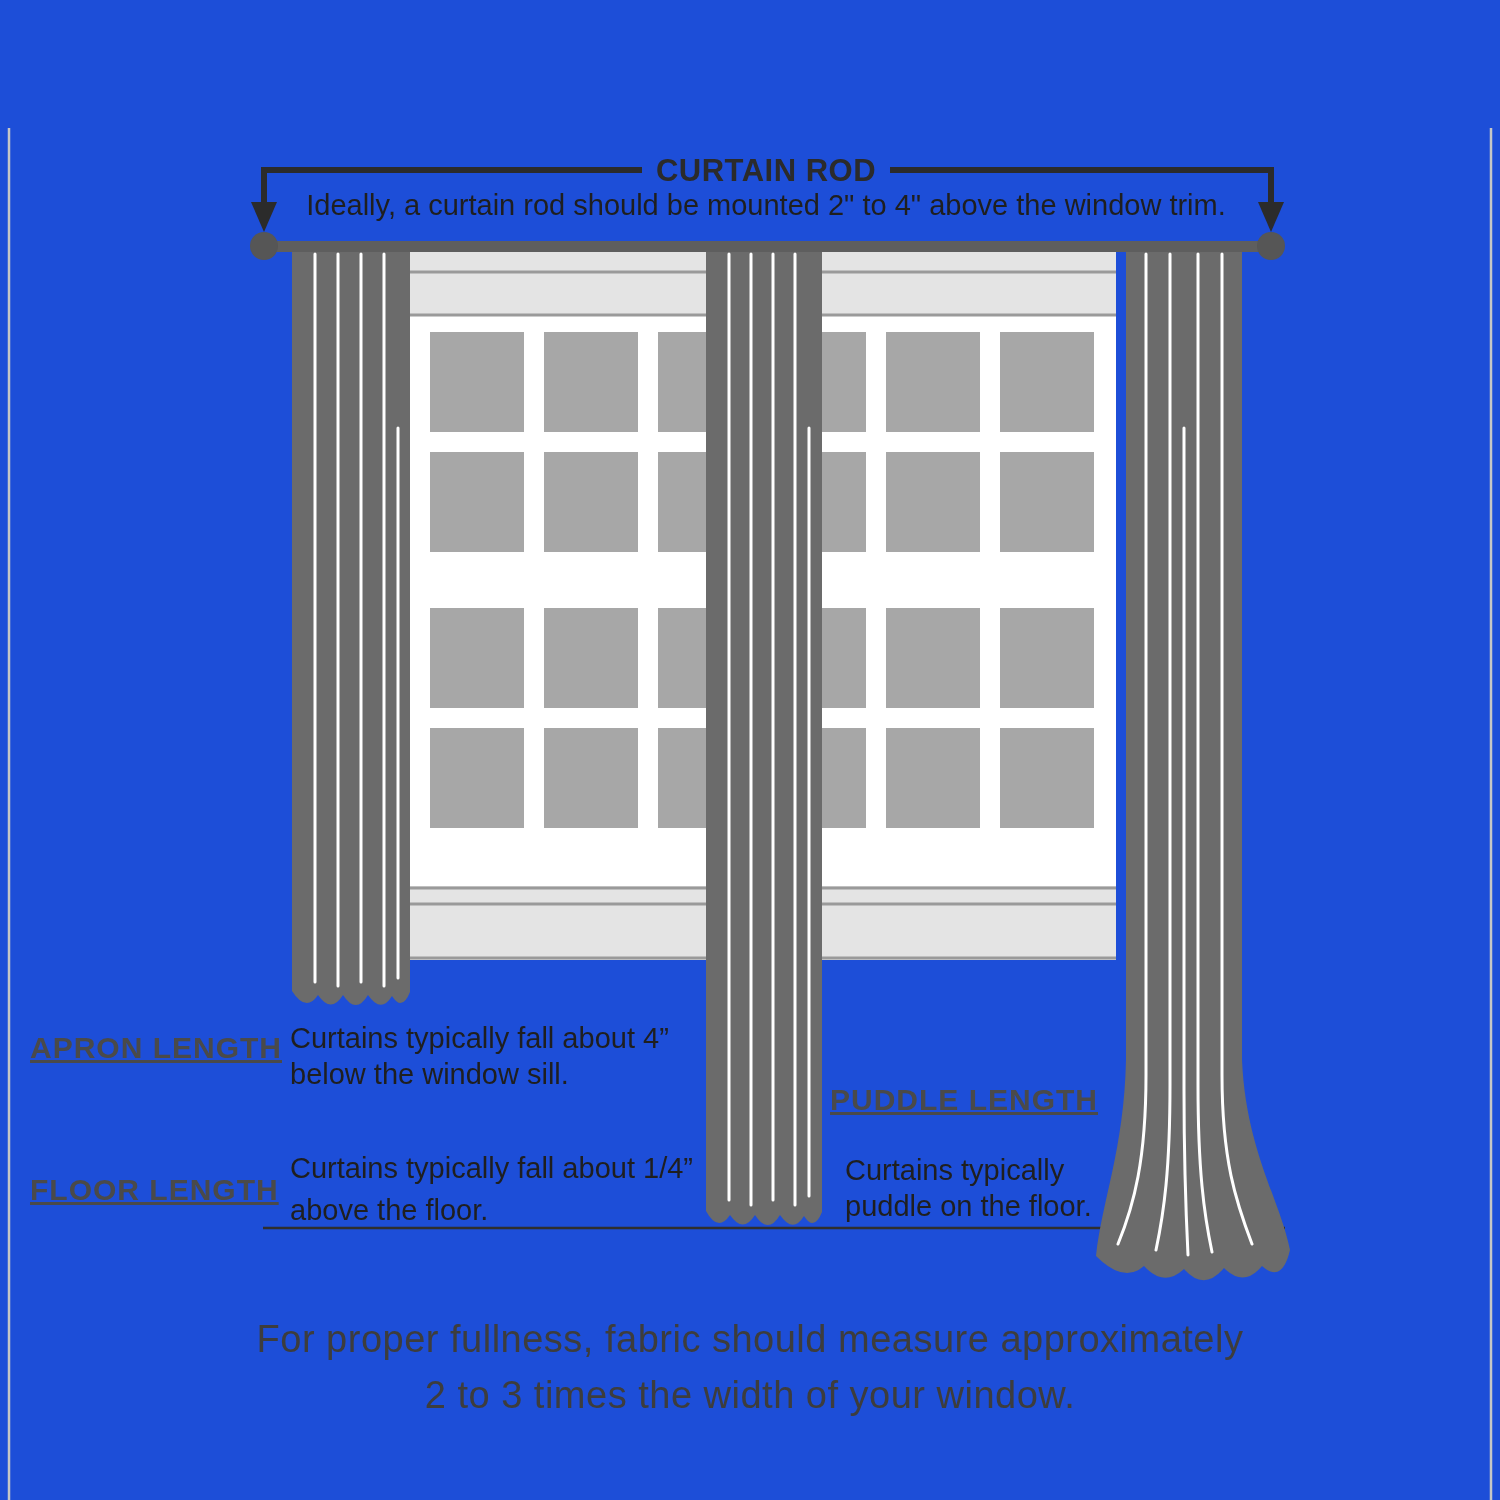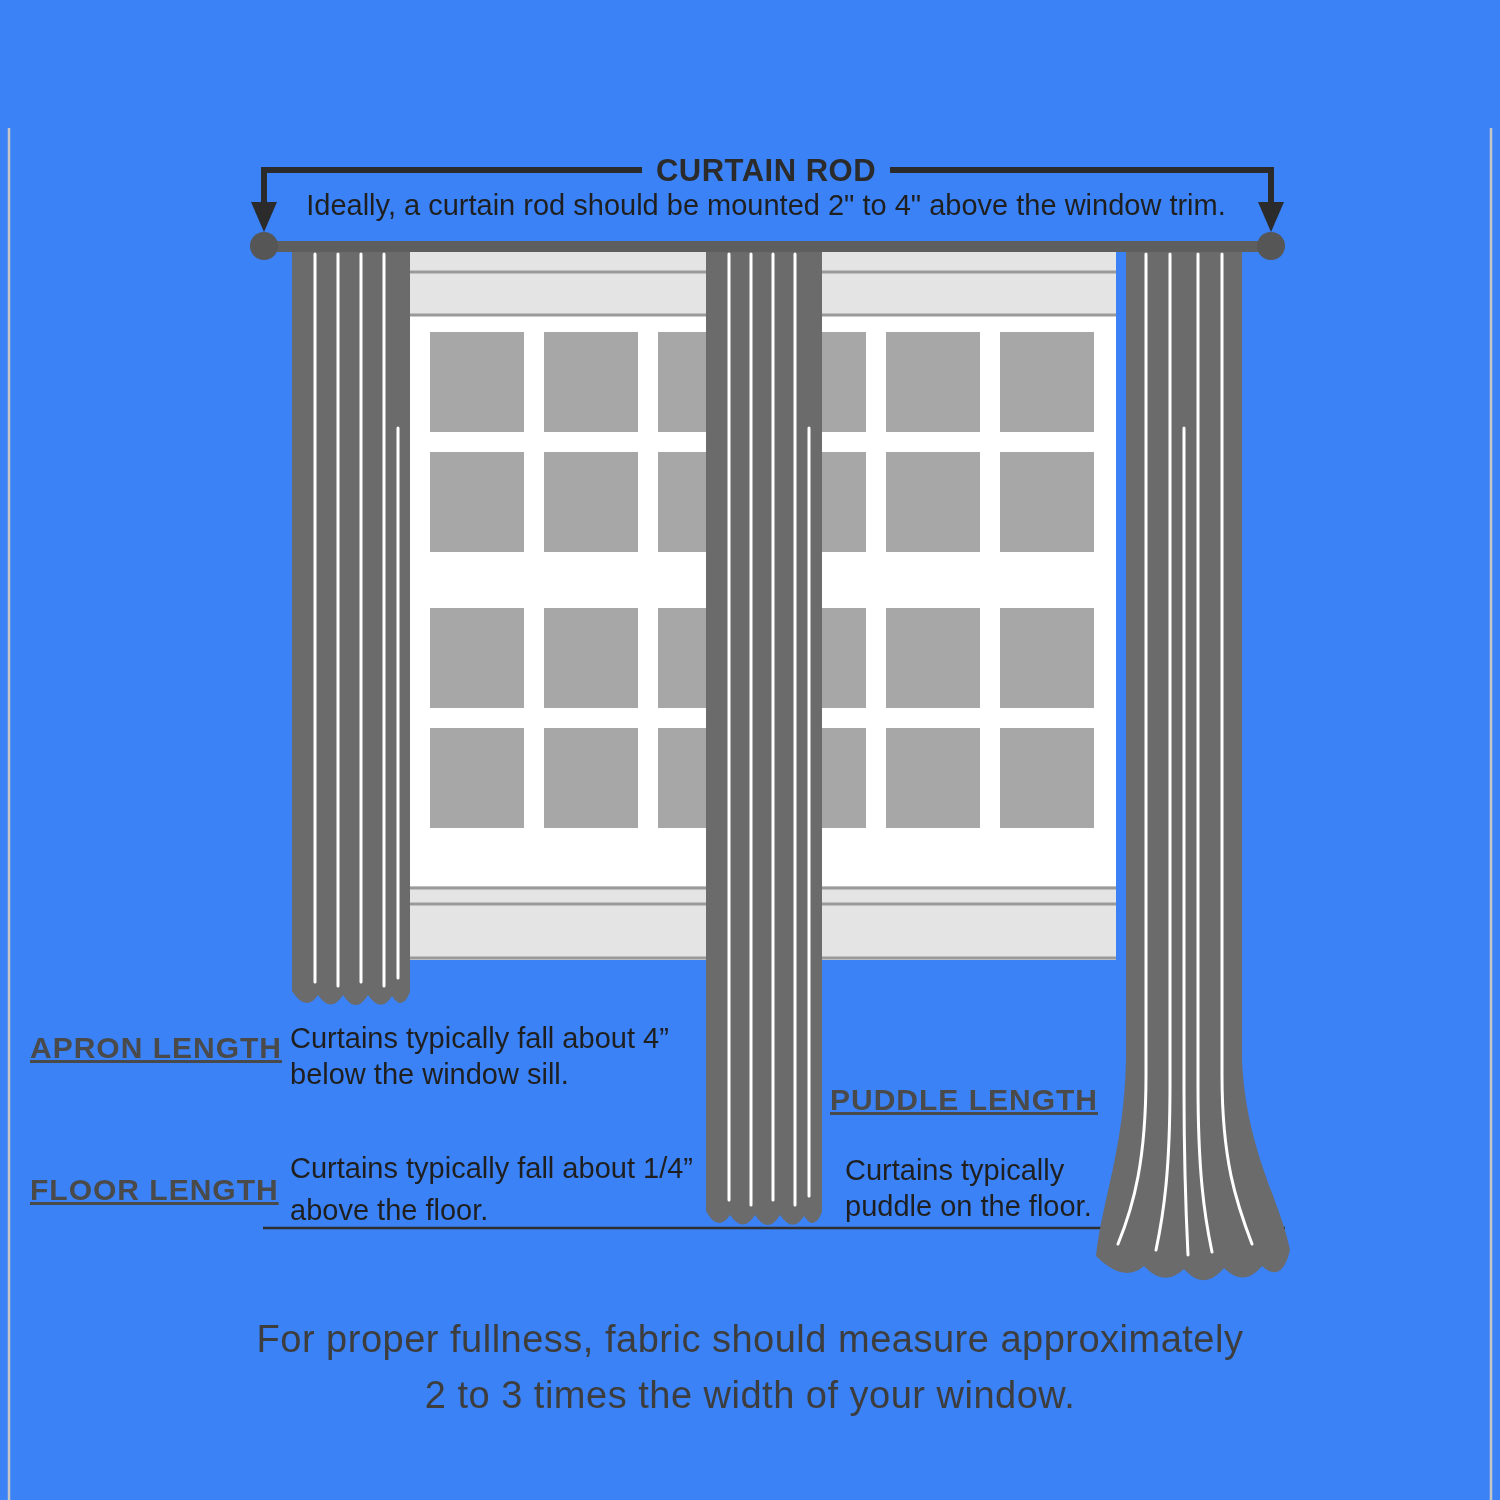--- a/index.html
+++ b/index.html
@@ -1,20 +1,20 @@
 <!DOCTYPE html>
 <html><head>
 <meta charset="utf-8">
 <style>
   html, body { margin: 0; padding: 0; background: #ffffff; }
   .stage {
     position: relative;
     width: 1500px;
     height: 1500px;
-    background: #3b82f6;
+    background: #1d4ed8;
     overflow: hidden;
     font-family: "Liberation Sans", sans-serif;
   }
   svg { display: block; }
   .t-title   { font-family: "Liberation Sans", sans-serif; font-size: 31px; font-weight: 600; fill: #2b2b2b; letter-spacing: .5px; }
   .t-sub     { font-family: "Liberation Sans", sans-serif; font-size: 29px; font-weight: 400; fill: #1f1f1f; }
   .t-label   { font-family: "Liberation Sans", sans-serif; font-size: 30px; font-weight: 700; fill: #4a4a4a; letter-spacing: 1px; text-decoration: underline; }
   .t-note    { font-family: "Liberation Sans", sans-serif; font-size: 29px; font-weight: 400; fill: #1f1f1f; }
   .t-caption { font-family: "Liberation Sans", sans-serif; font-size: 38px; font-weight: 400; fill: #3d3d3d; letter-spacing: .5px; }
   .fold { stroke: #ffffff; stroke-width: 3; fill: none; stroke-linecap: round; }

